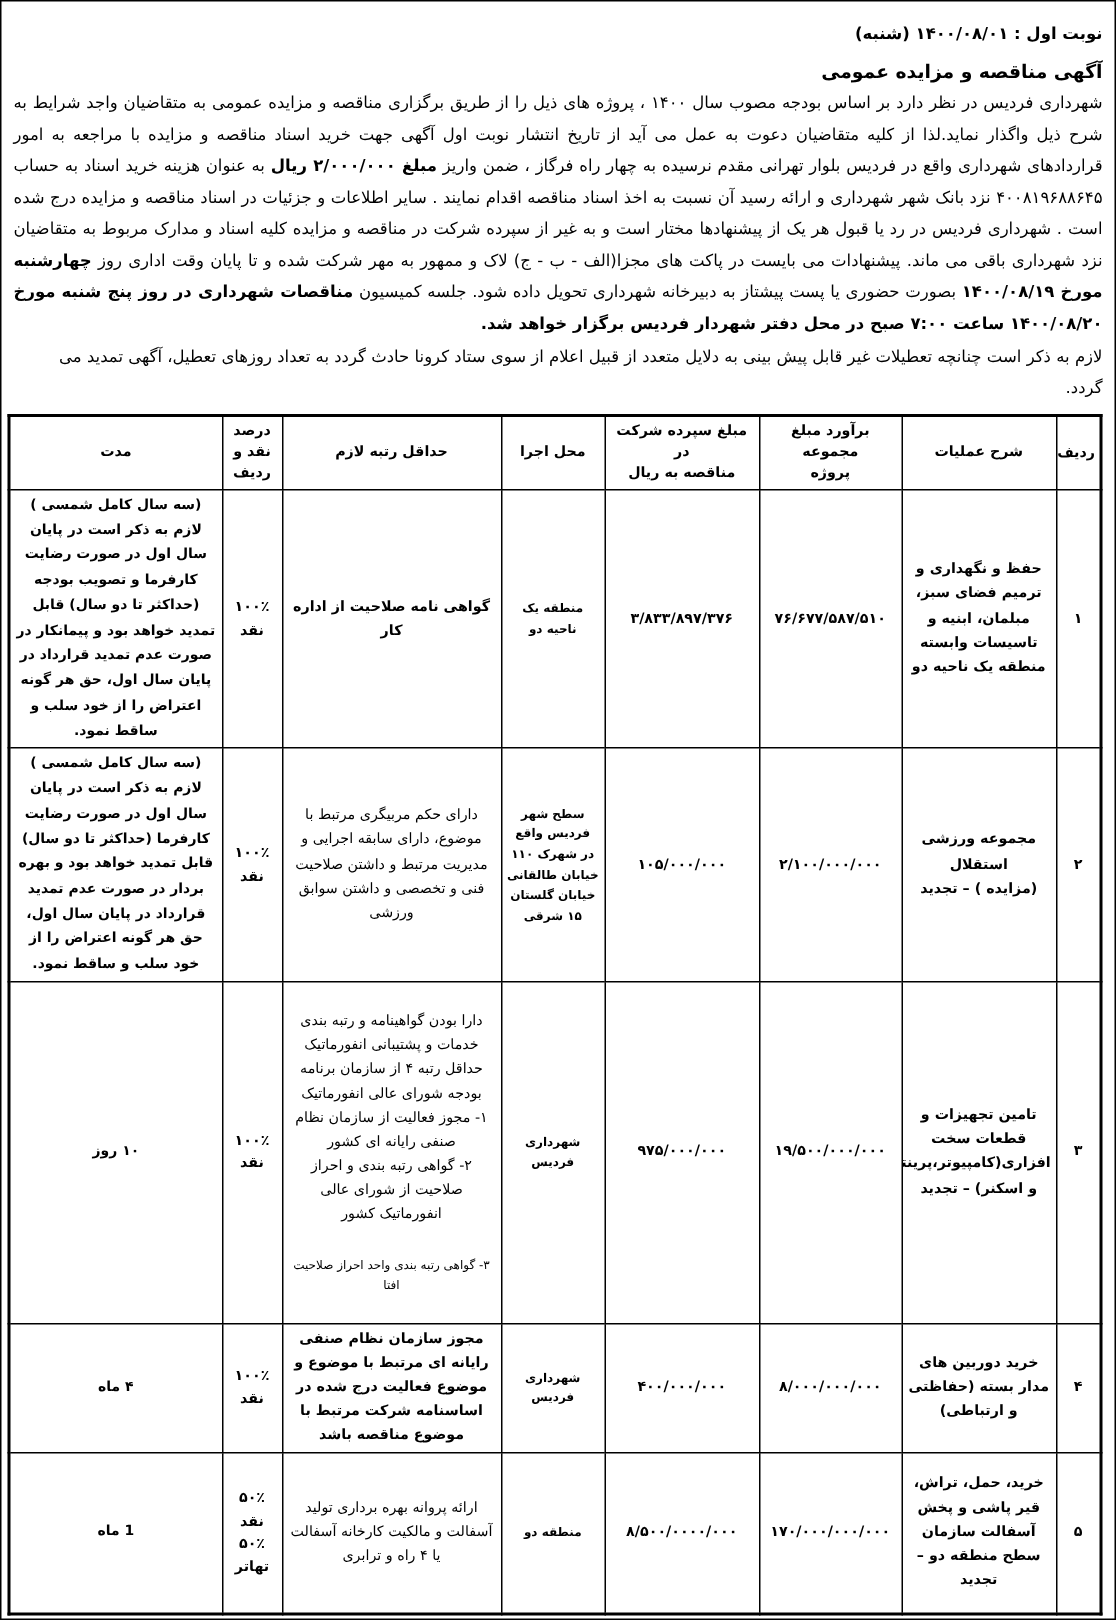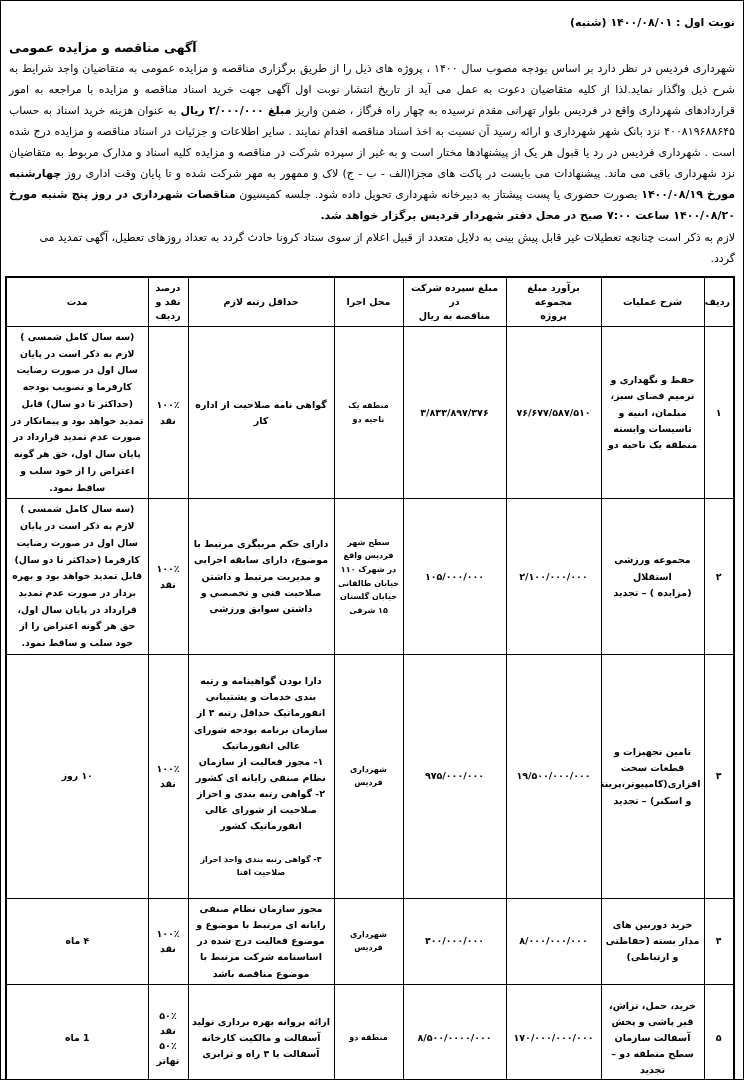--- a/index.html
+++ b/index.html
@@ -1,31 +1,31 @@
 <!DOCTYPE html>
 <html lang="fa" dir="rtl"><head>
 <meta charset="utf-8">
 <style>
   html,body{margin:0;padding:0;background:#fff;}
   body{width:744px;height:1080px;position:relative;font-family:"DejaVu Sans",sans-serif;color:#000;}
   .page{position:absolute;inset:0;border:1.5px solid #000;box-sizing:border-box;padding:8px 8px 16px 8px;direction:rtl;}
   .dates{font-weight:bold;font-size:11px;line-height:24px;margin-top:2px;}
-  .title{text-align:left;font-size:12.5px;font-weight:bold;margin:5px 0 3px 0;}
+  .title{text-align:right;font-size:12.5px;font-weight:bold;margin:5px 0 3px 0;}
   .intro{font-size:11px;line-height:21px;text-align:justify;margin:0;}
   .intro .b{font-weight:bold;}
   .note{font-size:11px;line-height:21px;margin:1px 0 7px 16px;}
   table{border-collapse:collapse;width:728px;table-layout:fixed;border:2px solid #000;}
   th,td{border:1px solid #000;vertical-align:middle;text-align:center;padding:2px 3px;white-space:pre-line;overflow:hidden;}
   th{font-size:9.5px;font-weight:bold;height:44px;line-height:1.5;}
   td{font-size:9.5px;font-weight:bold;line-height:1.7;}
   tr.r1{height:103px;} tr.r2{height:118px;} tr.r3{height:160px;} tr.r4{height:66px;} tr.r5{height:108px;}
   .c-loc{font-size:8px;line-height:1.7;}
   .c-pct{font-size:9.5px;line-height:1.6;}
   .c-dur{font-size:9.3px;line-height:1.8;}
-  .light{font-weight:bold;margin-left:24px;}
+  .light{font-weight:normal;margin-left:24px;}
   .c-rank .small{font-size:8px;margin-top:2px;}
 </style>
 </head>
 <body>
 
 <div class="page">
 
   <div class="dates">
     <div>نوبت اول : ۱۴۰۰/۰۸/۰۱ (شنبه)</div>
   </div>

